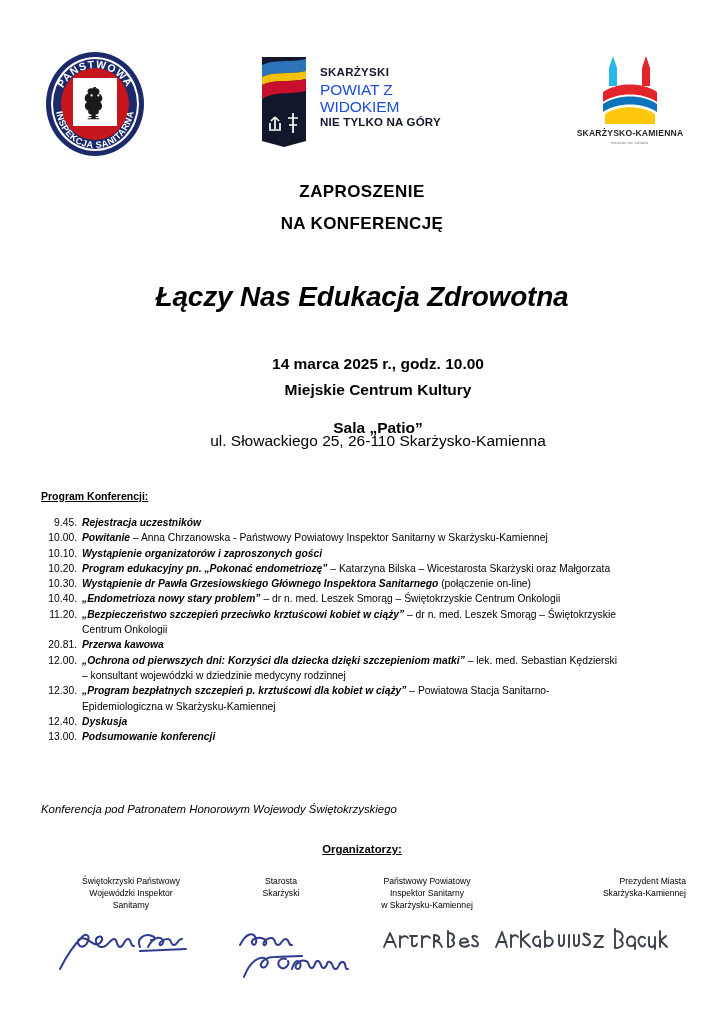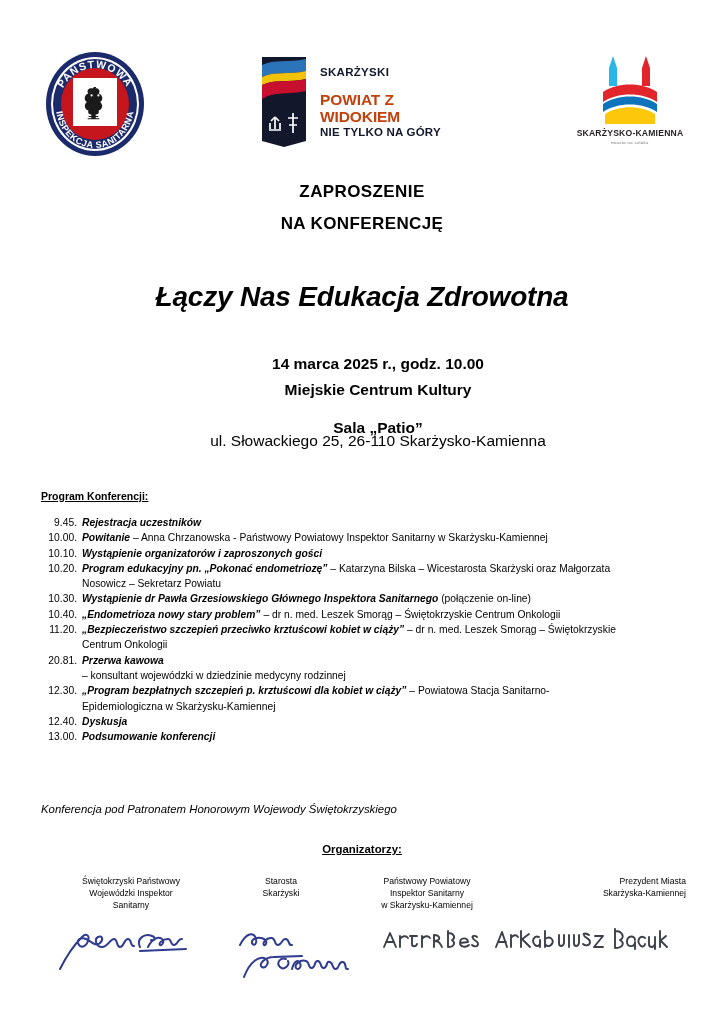--- a/index.html
+++ b/index.html
@@ -100,24 +100,24 @@
     line-height: 1.06;
   }
   .powiat-l1 {
     font-size: 11.5px;
     font-weight: bold;
     letter-spacing: 0.3px;
     color: #12172b;
   }
   .powiat-l2 {
     font-size: 15.5px;
-    font-weight: bold;
+    font-weight: normal;
     letter-spacing: -0.1px;
-    color: #c2410c;
-    margin-top: 14px;
+    color: #1d4ed8;
+    margin-top: 4px;
   }
   .powiat-l3 {
     font-size: 11.5px;
     font-weight: bold;
     letter-spacing: 0.2px;
     color: #12172b;
     margin-top: 1px;
   }
 
   
@@ -373,37 +373,40 @@
       <div class="ptext"><i>Powitanie</i><span> – Anna Chrzanowska  - Państwowy Powiatowy Inspektor Sanitarny w Skarżysku-Kamiennej</span></div>
     </div>
     <div class="prow">
       <div class="ptime">10.10.</div>
       <div class="ptext"><i>Wystąpienie organizatorów i zaproszonych gości</i></div>
     </div>
     <div class="prow">
       <div class="ptime">10.20.</div>
       <div class="ptext"><i>Program edukacyjny pn. „Pokonać endometriozę”</i><span> – Katarzyna Bilska – Wicestarosta Skarżyski oraz Małgorzata</span></div>
     </div>
-    <div class="pcont">Nosowicz – Sekretarz Powiatu</div>
     <div class="prow">
       <div class="ptime">10.30.</div>
       <div class="ptext"><i>Wystąpienie dr Pawła Grzesiowskiego Głównego Inspektora Sanitarnego</i><span> (połączenie on-line)</span></div>
     </div>
     <div class="prow">
       <div class="ptime">10.40.</div>
       <div class="ptext"><i>„Endometrioza nowy stary problem”</i><span> – dr n. med. Leszek Smorąg – Świętokrzyskie Centrum Onkologii</span></div>
     </div>
     <div class="prow">
       <div class="ptime">11.20.</div>
       <div class="ptext"><i>„Bezpieczeństwo szczepień przeciwko krztuścowi kobiet w ciąży”</i><span>  – dr n. med. Leszek Smorąg – Świętokrzyskie</span></div>
     </div>
     <div class="pcont">Centrum Onkologii</div>
     <div class="prow">
       <div class="ptime">20.81.</div>
       <div class="ptext"><i>Przerwa kawowa</i></div>
+    </div>
+    <div class="prow">
+      <div class="ptime">12.00.</div>
+      <div class="ptext"><i>„Ochrona od pierwszych dni: Korzyści dla dziecka dzięki szczepieniom matki”</i><span> – lek. med. Sebastian Kędzierski</span></div>
     </div>
     <div class="pcont">– konsultant wojewódzki w dziedzinie medycyny rodzinnej</div>
     <div class="prow">
       <div class="ptime">12.30.</div>
       <div class="ptext"><i>„Program bezpłatnych szczepień p. krztuścowi dla kobiet w ciąży”</i><span> – Powiatowa Stacja Sanitarno-</span></div>
     </div>
     <div class="pcont">Epidemiologiczna w Skarżysku-Kamiennej</div>
     <div class="prow">
       <div class="ptime">12.40.</div>
       <div class="ptext"><i>Dyskusja</i></div>

